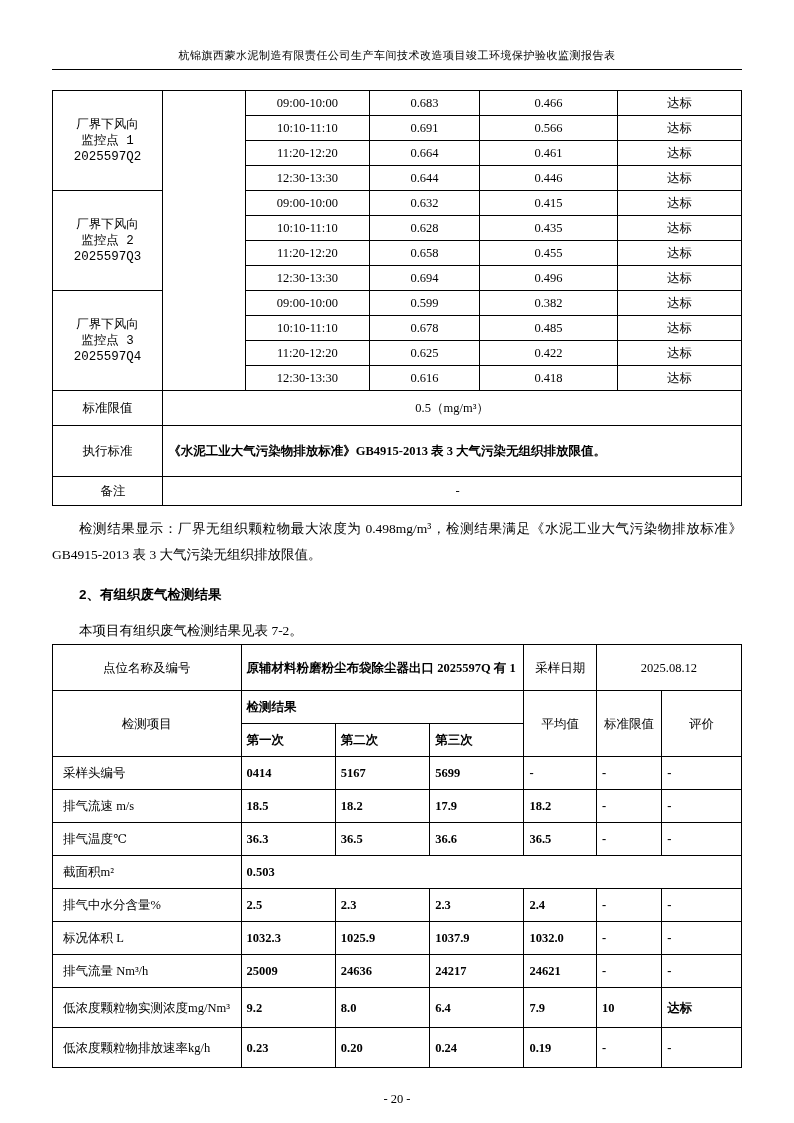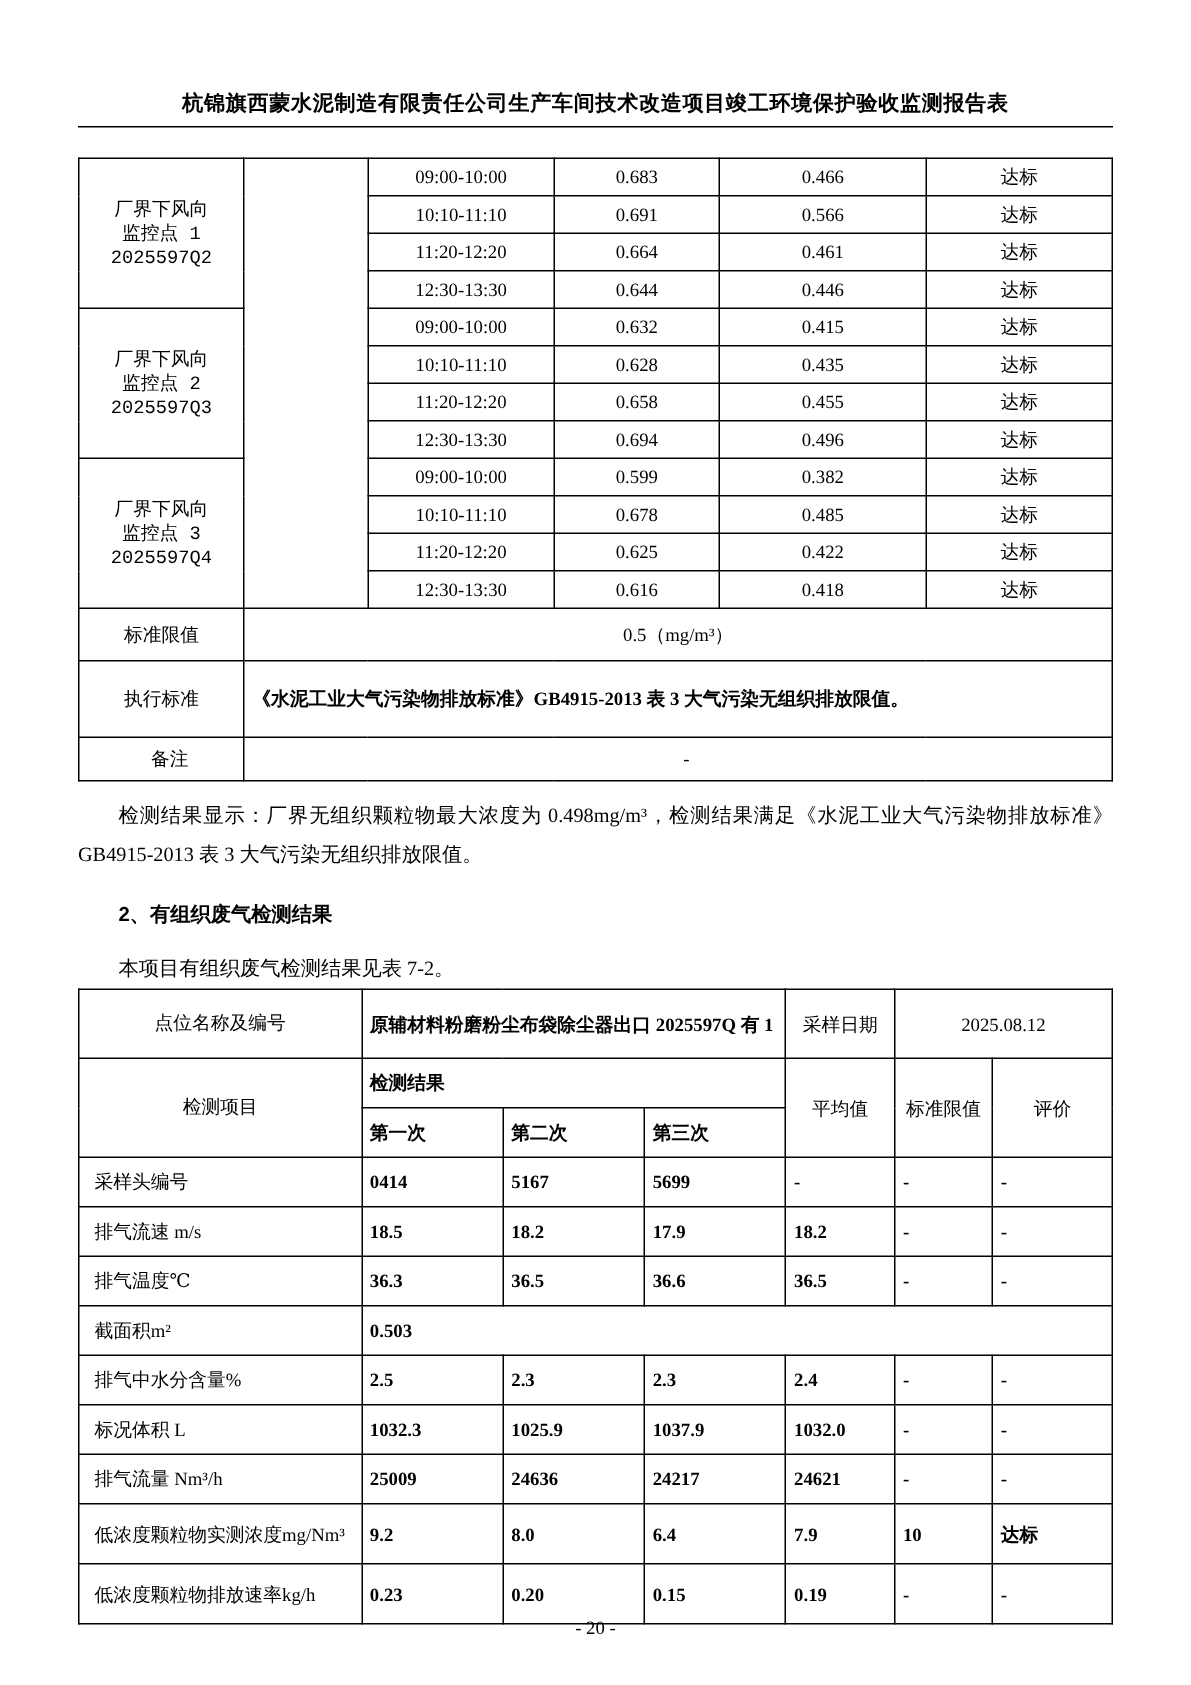--- a/index.html
+++ b/index.html
@@ -18,26 +18,26 @@
   .page {
     width: 794px;
     height: 1123px;
     box-sizing: border-box;
     padding: 40px 52px 30px 52px;
     position: relative;
   }
   
   .doc-header {
     text-align: center;
-    font-weight: bold;
-    font-size: 14px;
+    font-weight: normal;
+    font-size: 11px;
     letter-spacing: 0.5px;
     padding-bottom: 6px;
     border-bottom: 1.6px solid #000;
-    margin: 20px 0 20px 0;
+    margin: 8px 0 20px 0;
     font-family: "Liberation Sans", "DejaVu Sans", sans-serif;
   }
   
   table {
     border-collapse: collapse;
     width: 100%;
     table-layout: fixed;
   }
   td, th {
     border: 0.8px solid #000;
@@ -89,26 +89,25 @@
   .t2 td {
     height: 28px;
     font-size: 12.5px;
     line-height: 16px;
   }
   .t2 td.label {
     padding-left: 10px;
   }
   .t2 td.labelctr {
     text-align: center;
-    font-family: Liberation Mono, monospace;
   }
   .t2 .two-line { line-height: 16px; }
   .footer-page {
     position: absolute;
-    bottom: 30px;
+    bottom: 16px;
     left: 0;
     width: 794px;
     text-align: center;
     font-size: 12.5px;
   }
 </style>
 </head>
 <body>
 
 <div class="page">
@@ -335,21 +334,21 @@
         <td class="lft">8.0</td>
         <td class="lft">6.4</td>
         <td class="lft">7.9</td>
         <td class="lft">10</td>
         <td class="lft">达标</td>
       </tr>
       <tr style="height:40px">
         <td class="label">低浓度颗粒物排放速率kg/h</td>
         <td class="lft">0.23</td>
         <td class="lft">0.20</td>
-        <td class="lft">0.15</td>
+        <td class="lft">0.24</td>
         <td class="lft">0.19</td>
         <td class="lft">-</td>
         <td class="lft">-</td>
       </tr>
     </tbody>
   </table>
 
   <div class="footer-page">- 20 -</div>
 </div>
 

